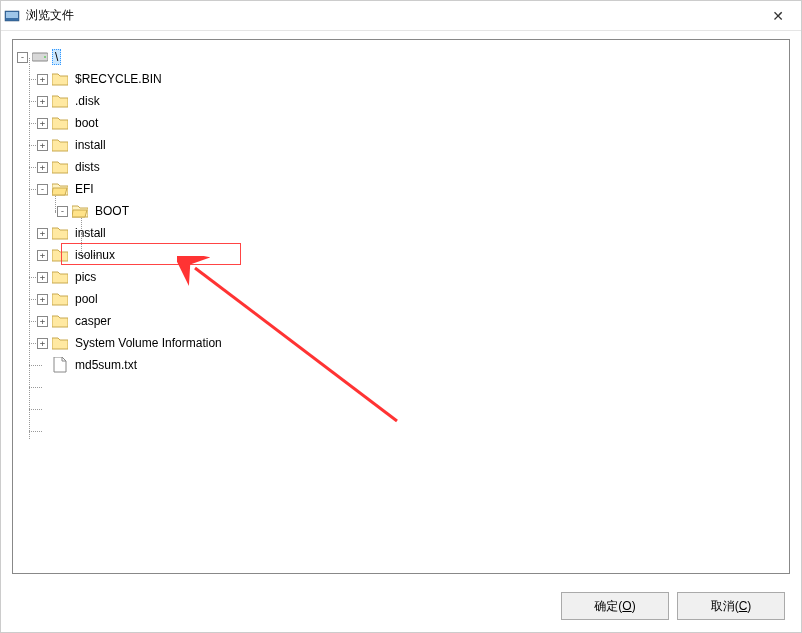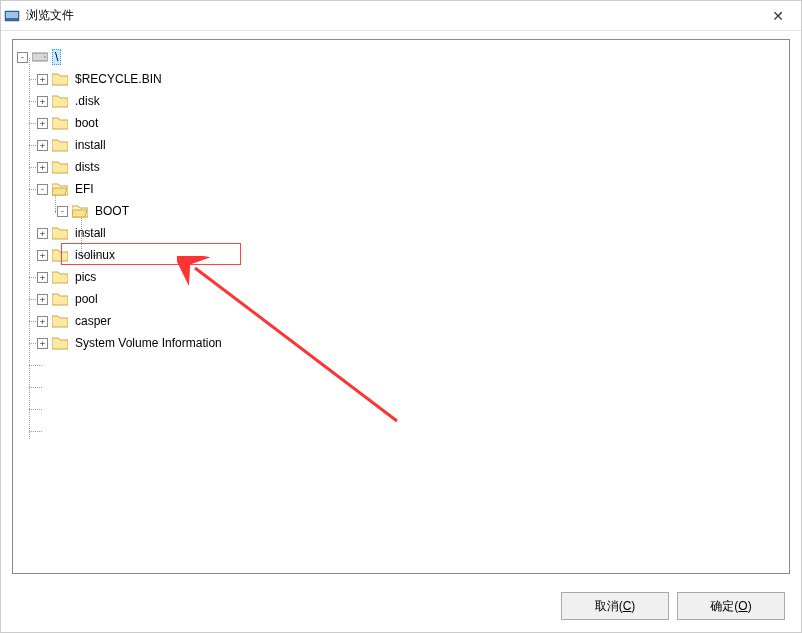--- a/index.html
+++ b/index.html
@@ -348,36 +348,47 @@
       <span class="tree-indent"></span>
       <span class="expander">+</span>
       <span class="icon">
           <svg width="16" height="14" viewBox="0 0 16 14">
             <path d="M0 2 L6 2 L8 4 L16 4 L16 13 L0 13 Z" fill="#ffe9a2" stroke="#c9a94f"></path>
           </svg>
         </span>
       <span class="node-label">System Volume Information</span>
     </div>
 
+    <div class="tree-row">
+      <span class="tree-indent"></span>
+      <span class="expander-spacer"></span>
+      <span class="icon">
+          <svg width="14" height="16" viewBox="0 0 14 16">
+            <path d="M1 0 L9 0 L13 4 L13 15 L1 15 Z" fill="#fff" stroke="#888"></path>
+            <path d="M9 0 L9 4 L13 4" fill="none" stroke="#888"></path>
+          </svg>
+        </span>
+      <span class="node-label">md5sum.txt</span>
+    </div>
 
 
     <div class="highlight-box" style="left:44px; top:197px; width:180px; height:22px;"></div>
 
     <svg class="arrow-svg" style="left:160px; top:210px;" width="230" height="180">
       <defs>
         <marker id="ah" markerWidth="12" markerHeight="12" refX="2" refY="6" orient="auto">
           <path d="M0,0 L12,6 L0,12 L4,6 Z" fill="#f33"></path>
         </marker>
       </defs>
       <line x1="220" y1="165" x2="18" y2="12" stroke="#f33" stroke-width="3" marker-end="url(#ah)"></line>
     </svg>
 
   </div>
 </div>
 
 <div class="button-bar">
   <button class="dlg-button">
+    <span>确定(<span class="underline">O</span>)</span>
+  </button>
+  <button class="dlg-button">
     <span>取消(<span class="underline">C</span>)</span>
   </button>
-  <button class="dlg-button">
-    <span>确定(<span class="underline">O</span>)</span>
-  </button>
 </div>
 
 </body></html>

